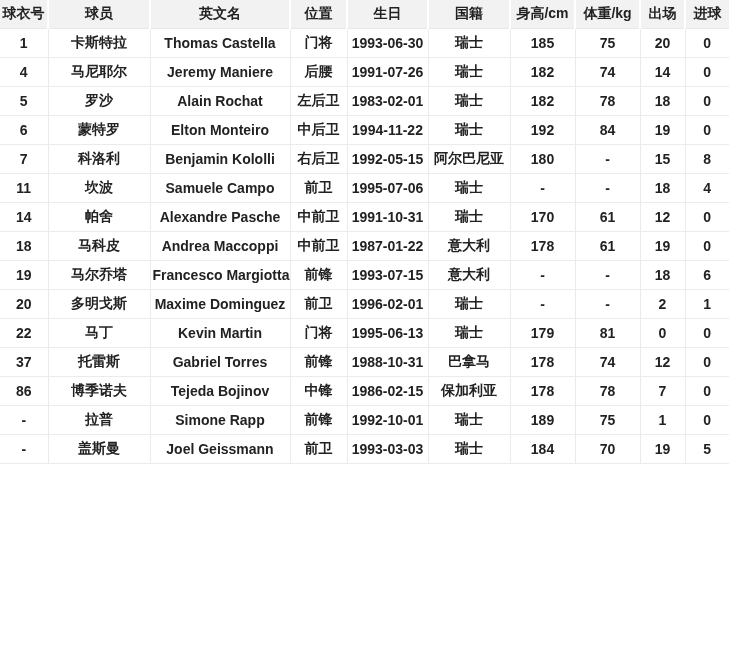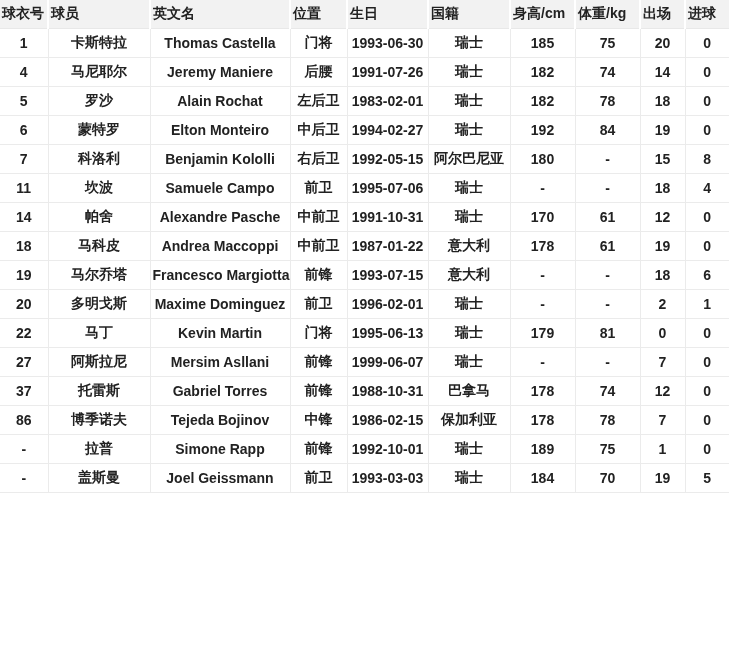--- a/index.html
+++ b/index.html
@@ -16,21 +16,21 @@
   table.roster {
     width: 729px;
     border-collapse: collapse;
     table-layout: fixed;
   }
   table.roster th {
     background: #f2f2f2;
     color: #222222;
     font-size: 14px;
     font-weight: bold;
-    text-align: left;
+    text-align: center;
     height: 28px;
     padding: 0 2px;
     border-left: 2px solid #ffffff;
     border-bottom: 1px solid #e8e8e8;
     white-space: nowrap;
     overflow: hidden;
   }
   table.roster th:first-child {
     border-left: none;
   }
@@ -120,21 +120,21 @@
         <td>182</td>
         <td>78</td>
         <td>18</td>
         <td>0</td>
       </tr>
       <tr>
         <td>6</td>
         <td>蒙特罗</td>
         <td>Elton Monteiro</td>
         <td>中后卫</td>
-        <td>1994-02-27</td>
+        <td>1994-11-22</td>
         <td>瑞士</td>
         <td>192</td>
         <td>84</td>
         <td>19</td>
         <td>0</td>
       </tr>
       <tr>
         <td>7</td>
         <td>科洛利</td>
         <td>Benjamin Kololli</td>
@@ -209,32 +209,20 @@
       <tr>
         <td>22</td>
         <td>马丁</td>
         <td>Kevin Martin</td>
         <td>门将</td>
         <td>1995-06-13</td>
         <td>瑞士</td>
         <td>179</td>
         <td>81</td>
         <td>0</td>
-        <td>0</td>
-      </tr>
-      <tr>
-        <td>27</td>
-        <td>阿斯拉尼</td>
-        <td>Mersim Asllani</td>
-        <td>前锋</td>
-        <td>1999-06-07</td>
-        <td>瑞士</td>
-        <td>-</td>
-        <td>-</td>
-        <td>7</td>
         <td>0</td>
       </tr>
       <tr>
         <td>37</td>
         <td>托雷斯</td>
         <td>Gabriel Torres</td>
         <td>前锋</td>
         <td>1988-10-31</td>
         <td>巴拿马</td>
         <td>178</td>

